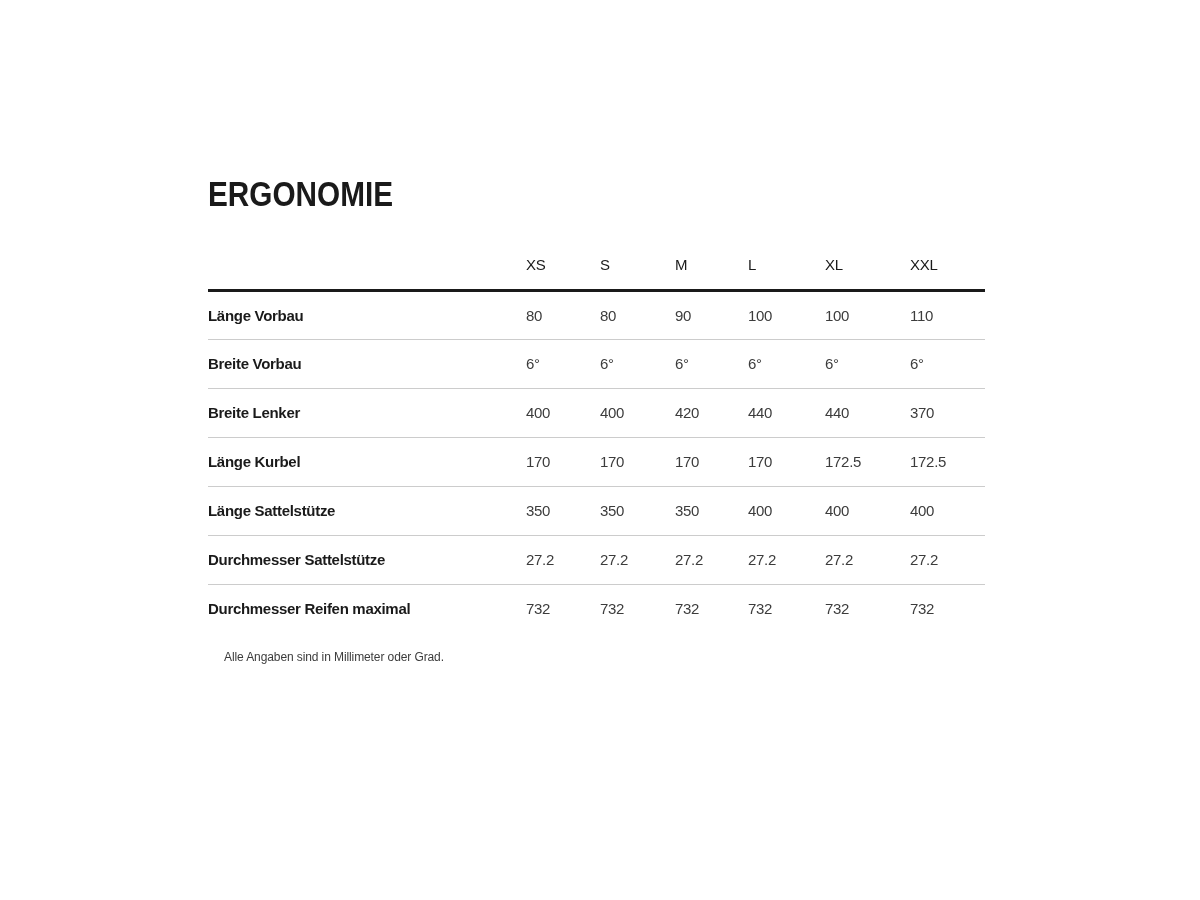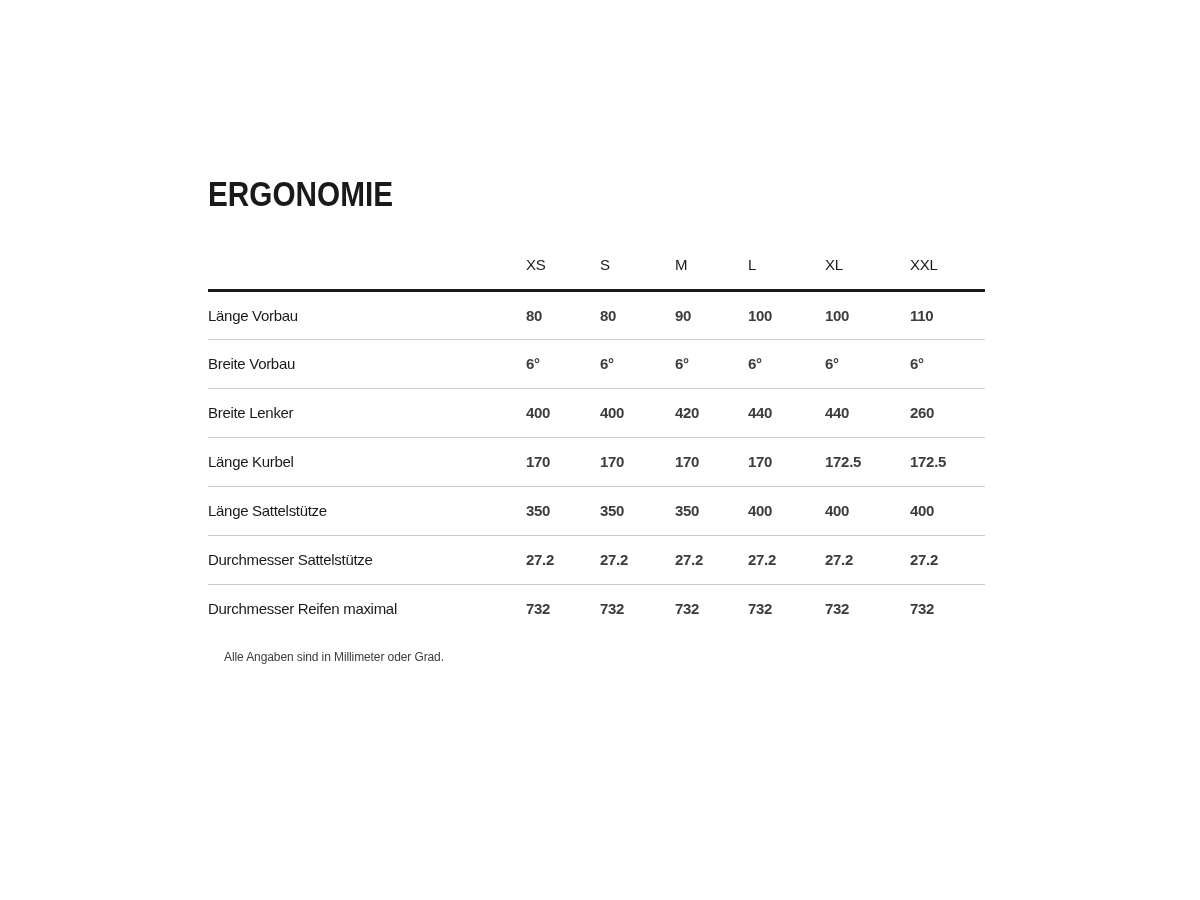--- a/index.html
+++ b/index.html
@@ -52,28 +52,28 @@
     overflow:hidden;
   }
   thead tr{height:49px;}
   thead th{
     font-weight:400;
     color:var(--c-heading);
     border-bottom:3px solid var(--c-rule);
   }
   tbody tr{height:49px;}
   tbody th{
-    font-weight:400;
+    font-weight:700;
     color:var(--c-heading);
     padding-left:13px;
     border-bottom:1px solid var(--c-divider);
     margin-left:16px;
   }
   tbody td{
-    font-weight:700;
+    font-weight:400;
     color:var(--c-value);
     border-bottom:1px solid var(--c-divider);
   }
   tbody tr:last-child th,
   tbody tr:last-child td{
     border-bottom:none;
   }
   .footnote{
     margin:17px 0 0 16px;
     font-size:12px;
@@ -129,21 +129,21 @@
           <td>6°</td>
           <td>6°</td>
         </tr>
         <tr>
           <th>Breite Lenker</th>
           <td>400</td>
           <td>400</td>
           <td>420</td>
           <td>440</td>
           <td>440</td>
-          <td>260</td>
+          <td>370</td>
         </tr>
         <tr>
           <th>Länge Kurbel</th>
           <td>170</td>
           <td>170</td>
           <td>170</td>
           <td>170</td>
           <td>172.5</td>
           <td>172.5</td>
         </tr>

